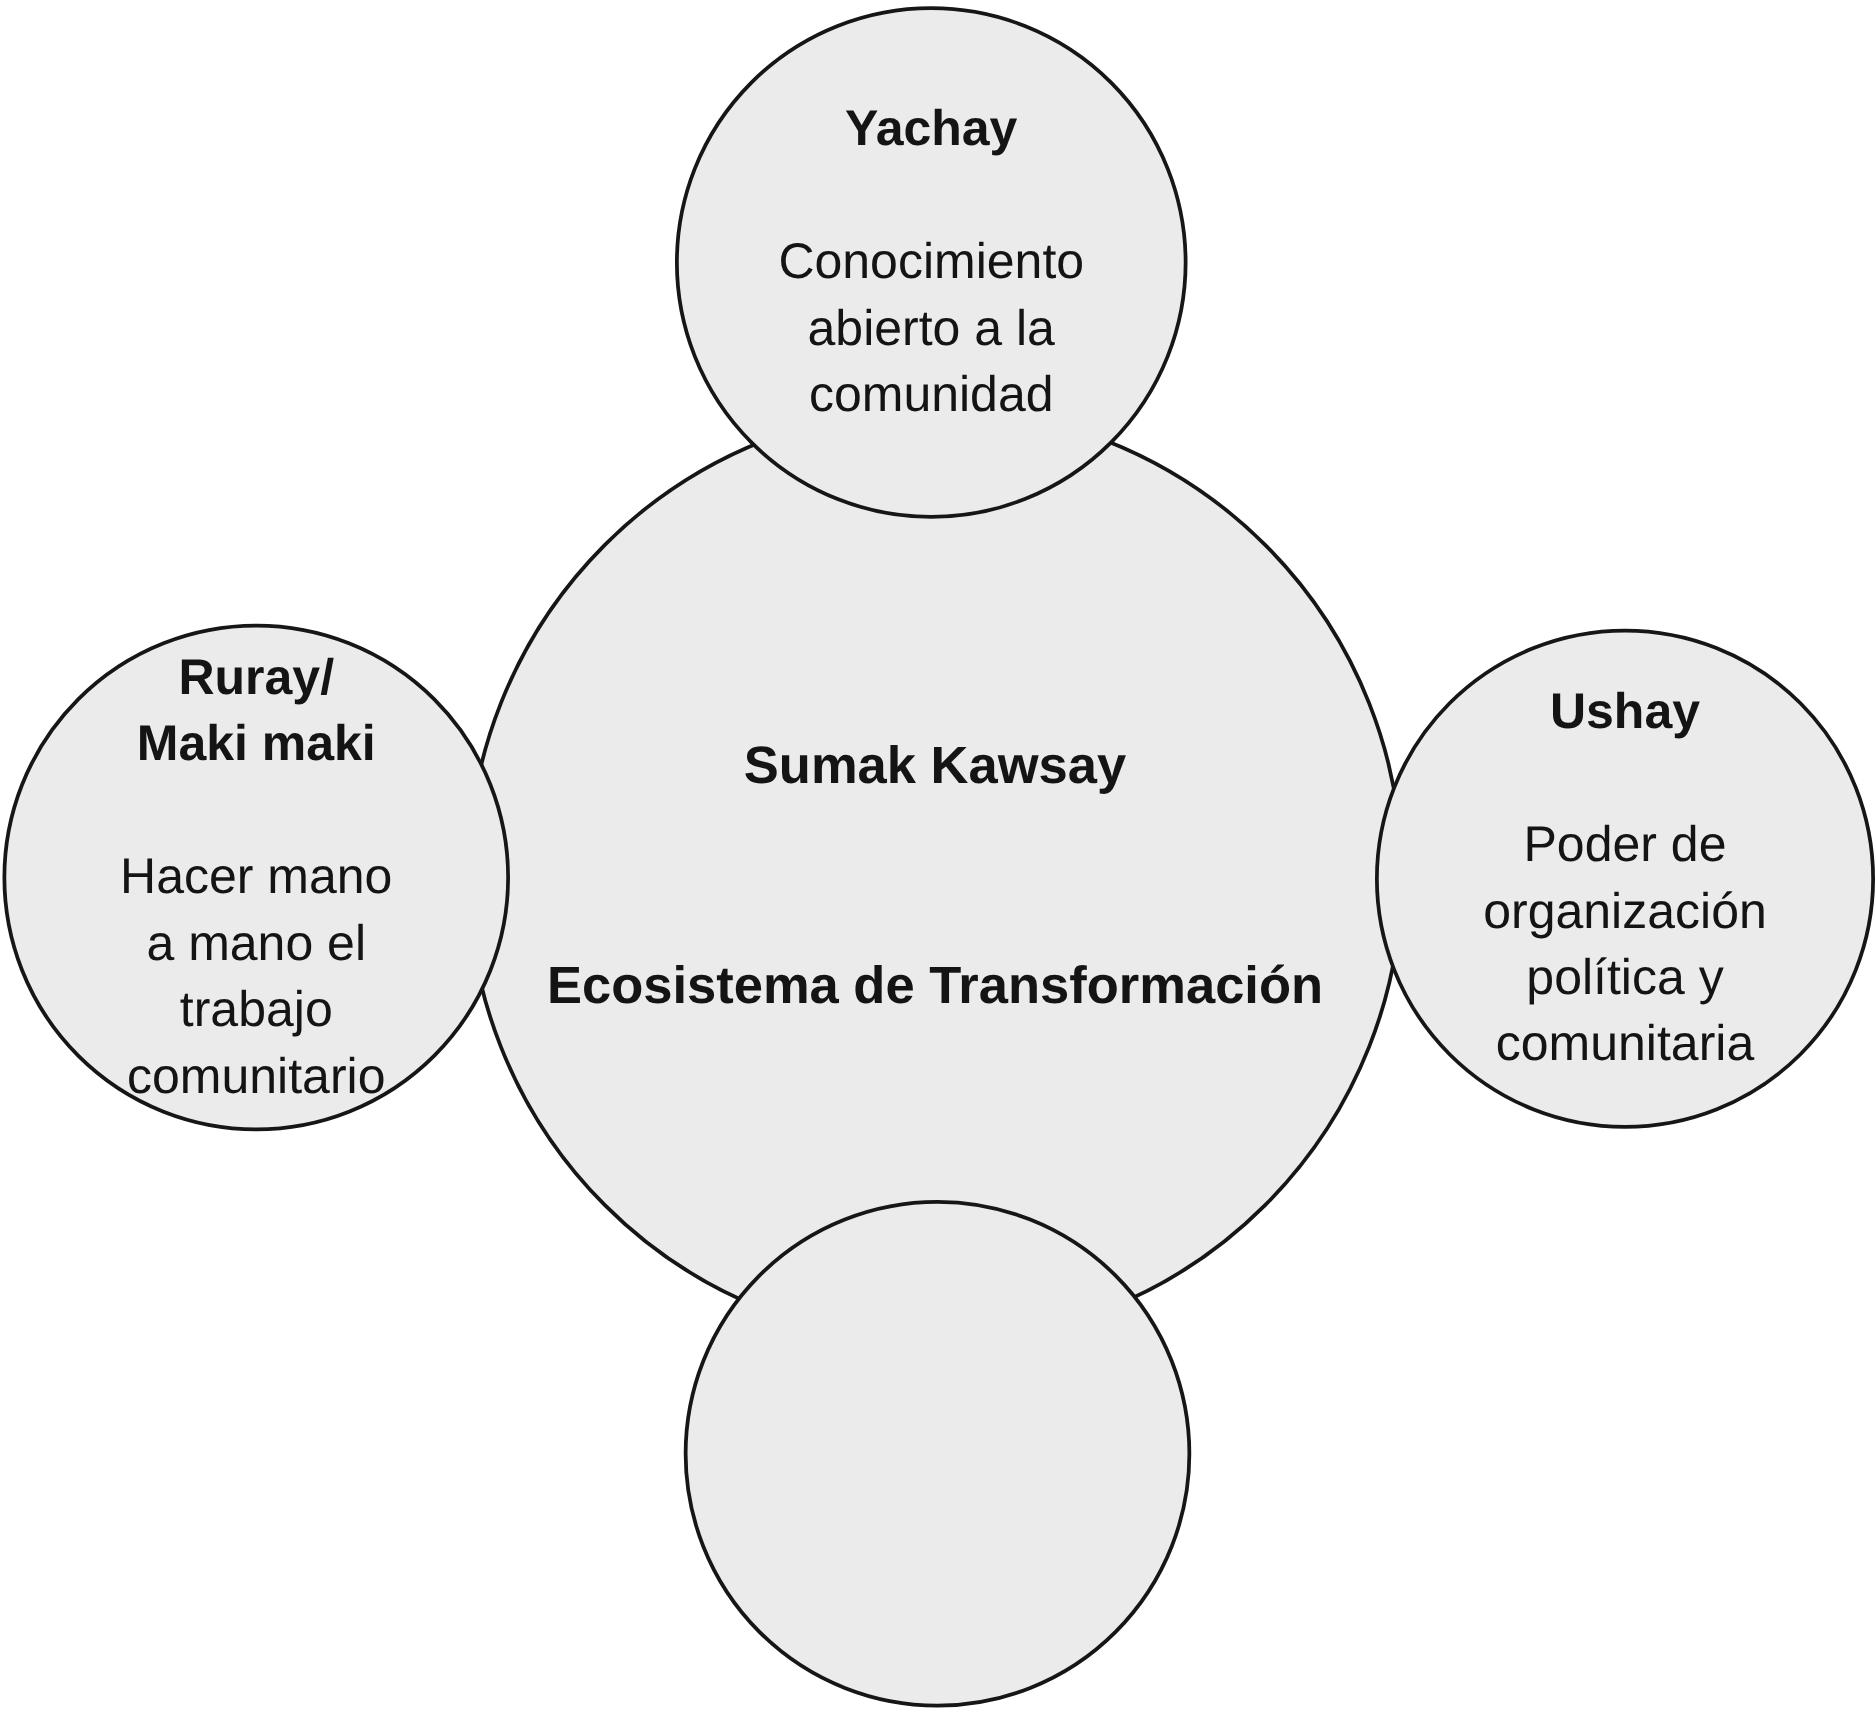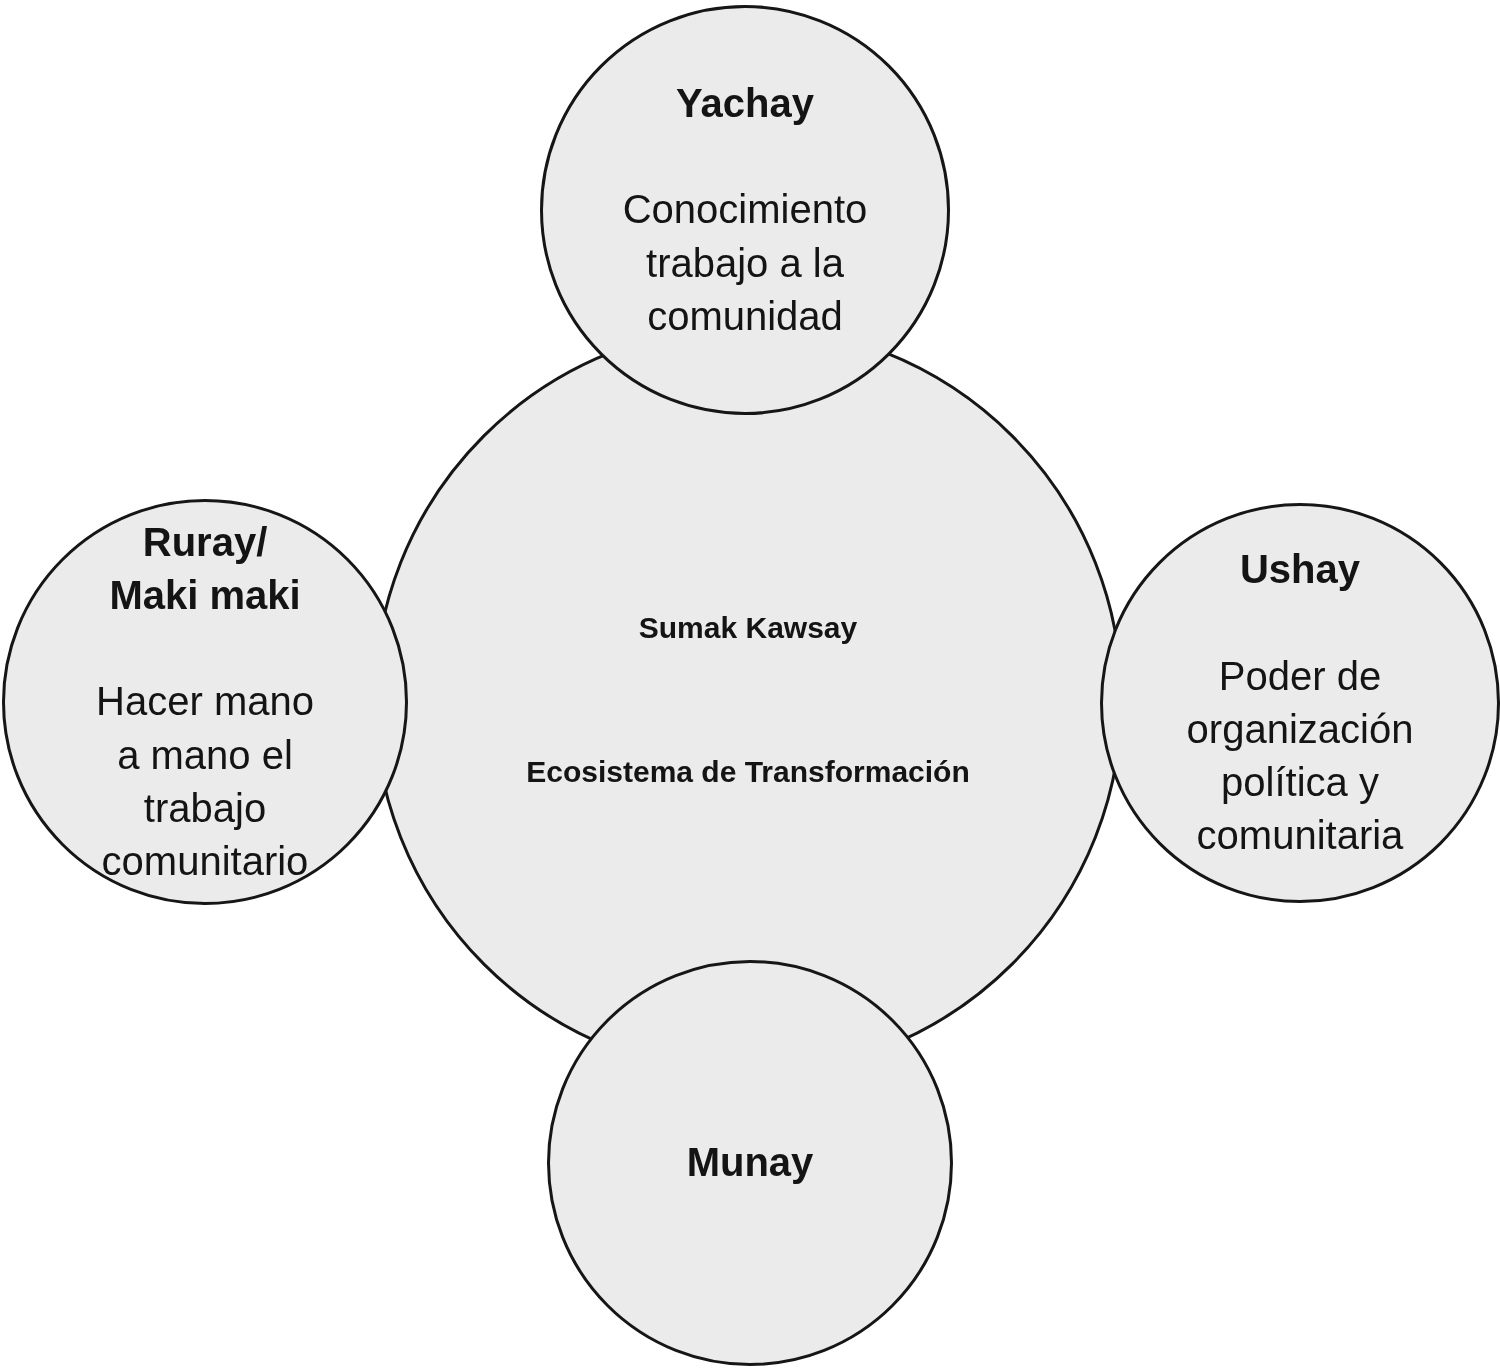--- a/index.html
+++ b/index.html
@@ -41,40 +41,40 @@
   .circle.sat-bottom { left: 547px;  top: 960px;  width: 406px; height: 406px; }
 
   .ctext {
     white-space: pre-line;
     line-height: 1.33;
   }
   .sat .ctext { font-size: 40px; }
   .sat .title { font-weight: bold; }
   .sat .desc  { font-weight: normal; }
 
-  .center-big .ctext { font-size: 30px; font-weight: bold; }
+  .center-big .ctext { font-size: 42px; font-weight: bold; }
   .center-big .subtitle { margin-top: 64px; }
 </style>
 </head>
 <body>
 
 <div class="canvas">
 
   <div class="circle center-big">
     <div class="ctext">
       <div class="title">Sumak Kawsay</div>
       <div class="subtitle">Ecosistema de Transformación</div>
     </div>
   </div>
 
   <div class="circle sat sat-top">
     <div class="ctext">
       <div class="title">Yachay</div>
       <div class="desc">Conocimiento
-trabajo a la
+abierto a la
 comunidad</div>
     </div>
   </div>
 
   <div class="circle sat sat-right">
     <div class="ctext">
       <div class="title">Ushay</div>
       <div class="desc">Poder de
 organización
 política y
@@ -88,17 +88,16 @@
 Maki maki</div>
       <div class="desc">Hacer mano
 a mano el
 trabajo
 comunitario</div>
     </div>
   </div>
 
   <div class="circle sat sat-bottom">
     <div class="ctext">
-      <div class="title">Munay</div>
     </div>
   </div>
 
 </div>
 
 </body></html>

